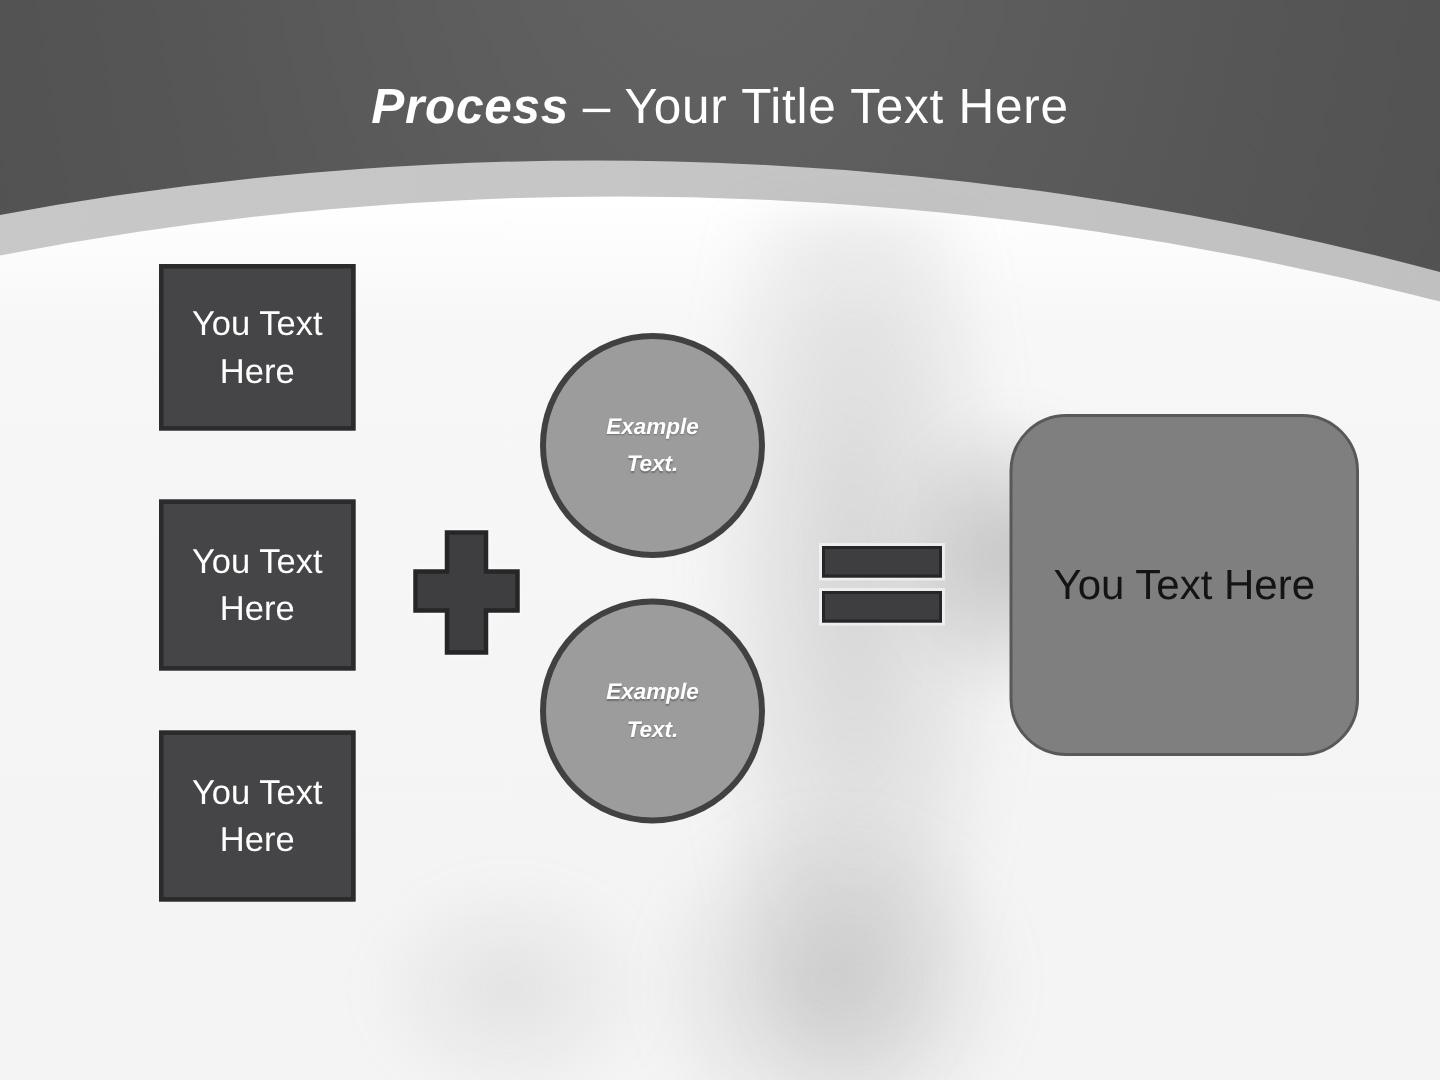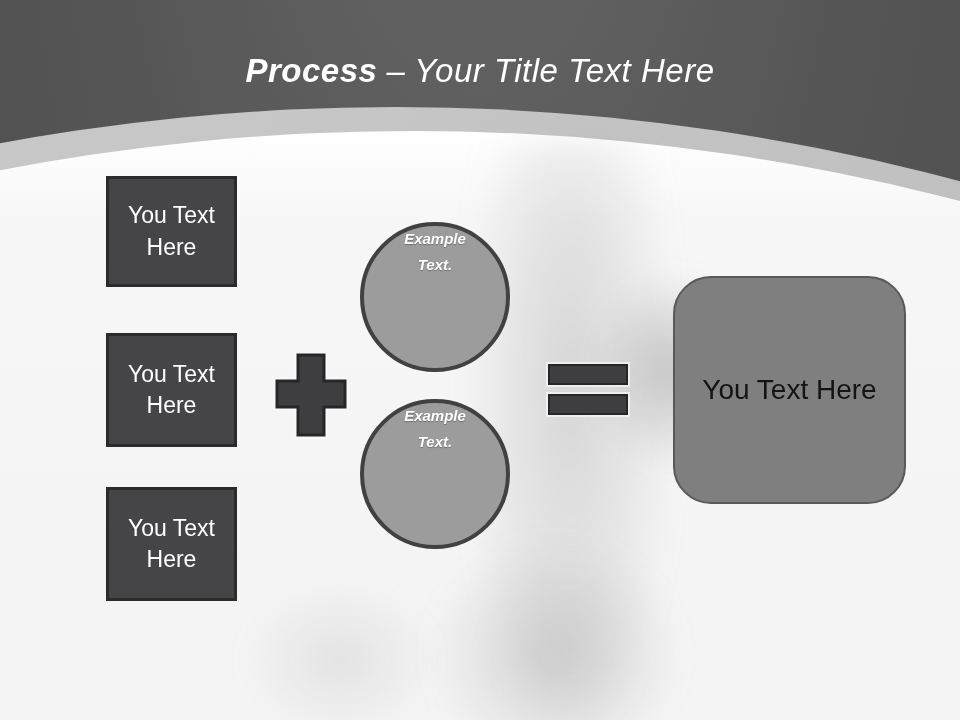--- a/index.html
+++ b/index.html
@@ -42,21 +42,21 @@
     left:240px;top:580px;width:200px;height:160px;
     background:radial-gradient(ellipse, rgba(150,150,150,0.18) 0%, rgba(255,255,255,0) 70%);
     filter:blur(12px);
   }
   
   .title{
     position:absolute;z-index:10;left:0;top:52px;width:100%;
     text-align:center;color:#ffffff;font-size:33px;letter-spacing:0.5px;
   }
   .title .t-bold{font-weight:700;font-style:italic;}
-  .title .t-rest{font-weight:400;margin-left:9px;font-style:italic;}
+  .title .t-rest{font-weight:400;margin-left:9px;}
   
   .in-box{
     position:absolute;z-index:10;left:106px;width:125px;
     background:#454547;border:3px solid #2b2b2d;
     color:#ffffff;font-size:23px;line-height:1.35;text-align:center;
     display:flex;align-items:center;justify-content:center;
   }
   .in-box .in-label{width:105px;}
   .in-box1{top:176px;height:105px;}
   .in-box2{top:333px;height:108px;}
@@ -71,21 +71,21 @@
     background:#3e3e40;border:2px solid #262628;
     box-shadow:0 0 0 2px rgba(255,255,255,0.55);
   }
   .eq-bar1{top:364px;}
   .eq-bar2{top:394px;}
   
   .ex-circle{
     position:absolute;z-index:10;left:360px;width:142px;height:142px;
     border-radius:50%;background:#9c9c9c;border:4px solid #414141;
     color:#ffffff;font-size:15px;font-weight:700;font-style:italic;line-height:1.7;
-    display:flex;align-items:flex-start;justify-content:center;text-align:center;
+    display:flex;align-items:center;justify-content:center;text-align:center;
     text-shadow:0 1px 1px rgba(80,80,80,0.6);
   }
   .ex-circle .ex-label{width:80px;}
   .ex-circle1{top:222px;}
   .ex-circle2{top:399px;}
   
   .result-box{
     position:absolute;z-index:10;left:673px;top:276px;width:229px;height:224px;
     background:#7f7f7f;border:2.5px solid #59595b;border-radius:38px;
     color:#141414;font-size:28px;text-align:center;

